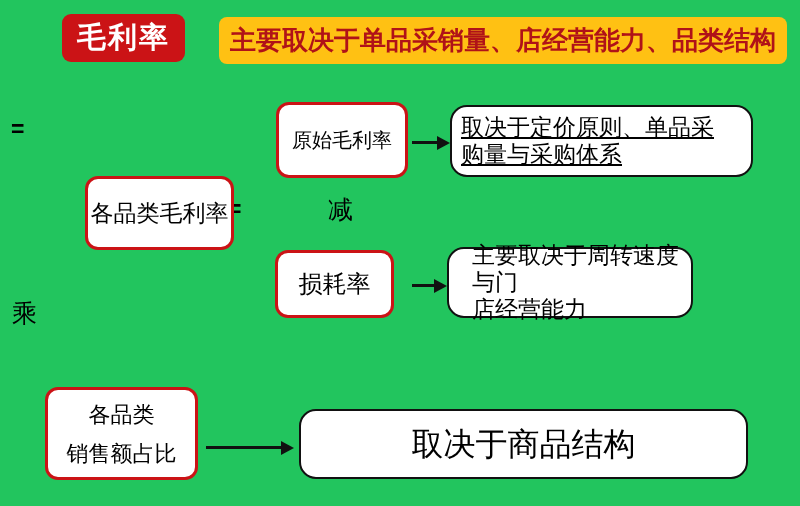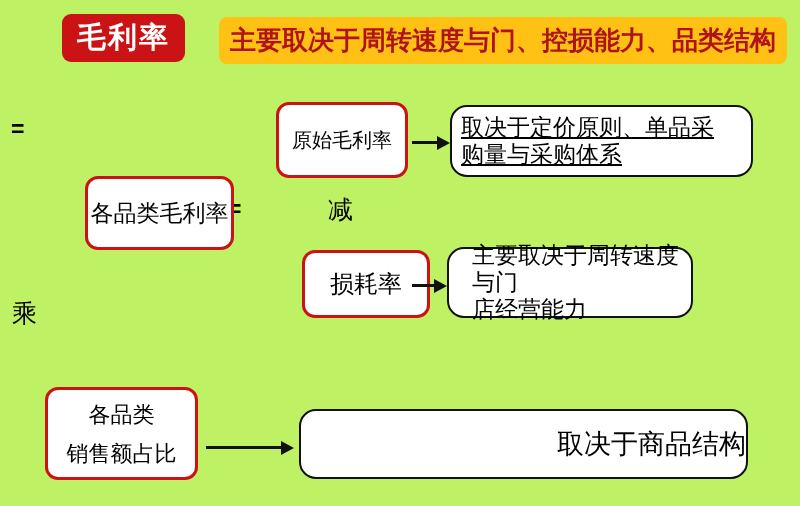--- a/index.html
+++ b/index.html
@@ -4,21 +4,21 @@
 <style>
   html, body {
     margin: 0;
     padding: 0;
     background: #ffffff;
   }
   .stage {
     position: relative;
     width: 800px;
     height: 506px;
-    background: #bef264;
+    background: #22c55e;
     overflow: hidden;
     font-family: "Liberation Serif", "DejaVu Serif", serif;
     color: #000000;
   }
   
   .title-box {
     position: absolute;
     left: 62px; top: 14px;
     width: 123px; height: 48px;
     background: var(--red, #cb1316);
@@ -64,37 +64,37 @@
     background: #ffffff;
     border: 3px solid var(--red, #cb1316);
     border-radius: 13px;
     display: flex; flex-direction: column;
     align-items: center; justify-content: center;
     text-align: center;
     box-sizing: border-box;
   }
   .box-category-margin { left: 49px;  top: 176px; width: 149px; height: 74px; font-size: 23px; margin-left: 36px; }
   .box-original-margin { left: 276px; top: 102px; width: 132px; height: 76px; font-size: 20px; }
-  .box-loss            { left: 275px; top: 250px; width: 128px; height: 68px; font-size: 24px; margin-left: 27px; }
+  .box-loss            { left: 275px; top: 250px; width: 119px; height: 68px; font-size: 24px; }
   .box-sales-share     { left: 45px;  top: 387px; width: 153px; height: 93px; font-size: 22px; line-height: 39px; }
   
   .notebox {
     position: absolute;
     background: #ffffff;
     border: 2.5px solid #111111;
     border-radius: 17px;
     display: flex; flex-direction: column;
     justify-content: center;
     box-sizing: border-box;
     font-size: 23px;
     line-height: 27px;
   }
   .box-pricing   { left: 450px; top: 105px; width: 303px; height: 72px; padding: 0 6px 0 9px; text-decoration: underline; }
   .box-turnover  { left: 447px; top: 247px; width: 246px; height: 71px; padding: 0 4px 0 23px; }
-  .box-structure { left: 299px; top: 409px; width: 449px; height: 70px; align-items: flex-end; font-size: 27px; }
+  .box-structure { left: 299px; top: 409px; width: 449px; height: 70px; align-items: center; font-size: 32px; }
   .notebox span, .redbox span { display: block; }
   
   .arrow {
     position: absolute;
     height: 3px;
     background: #111111;
   }
   .arrow::after {
     content: "";
     position: absolute;
@@ -107,21 +107,21 @@
   .arrow-1 { left: 412px; top: 141px; width: 25px; }
   .arrow-2 { left: 412px; top: 284px; width: 22px; }
   .arrow-3 { left: 206px; top: 446px; width: 75px; }
 </style>
 </head>
 <body>
 
 <div class="stage">
 
   <div class="title-box">毛利率</div>
-  <div class="banner">主要取决于周转速度与门、控损能力、品类结构</div>
+  <div class="banner">主要取决于单品采销量、店经营能力、品类结构</div>
 
   <div class="op eq op-eq-left">=</div>
   <div class="op eq op-eq-mid">=</div>
   <div class="op op-minus">减</div>
   <div class="op op-multiply">乘</div>
 
   <div class="redbox box-category-margin">
     <span>各品类毛利率</span>
   </div>
   <div class="redbox box-original-margin">

